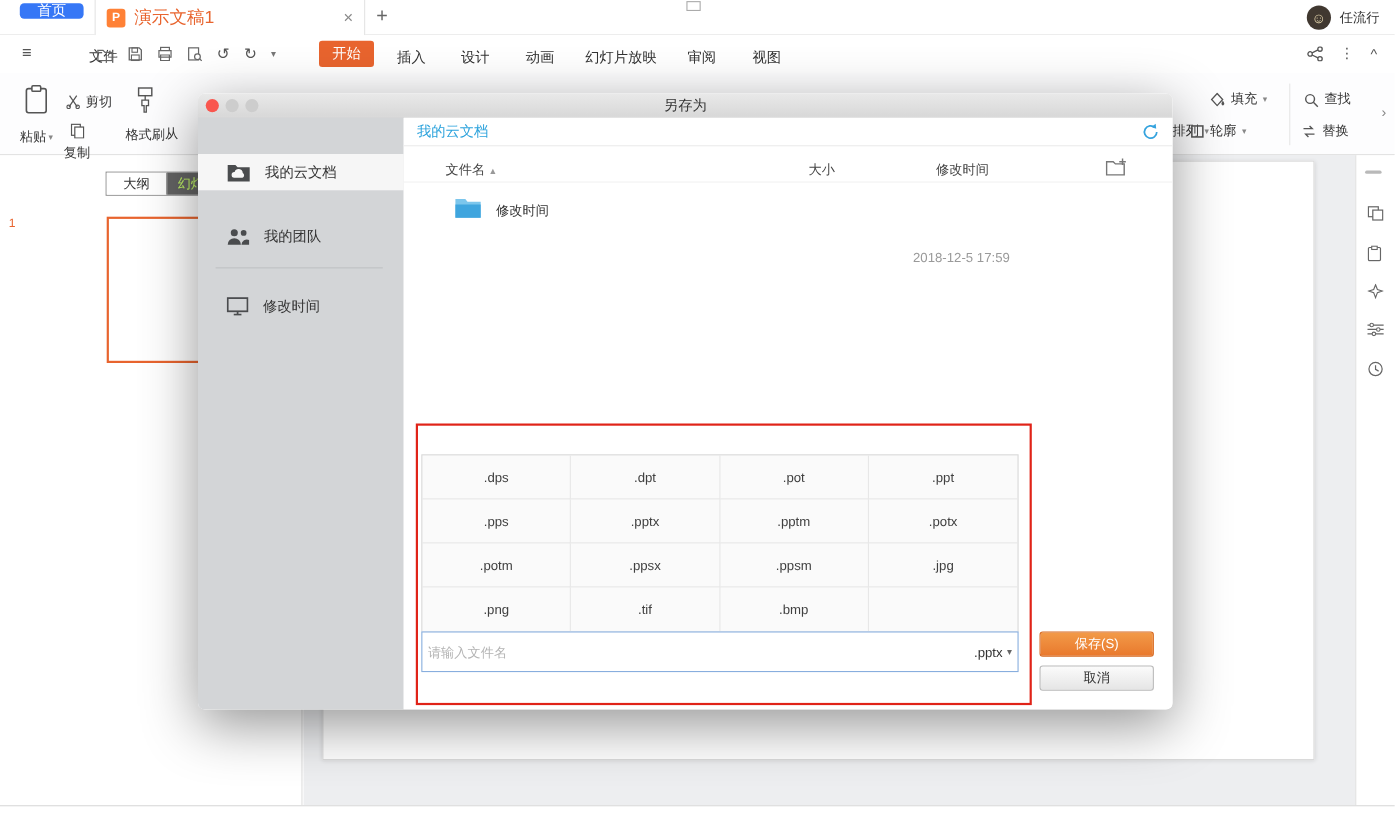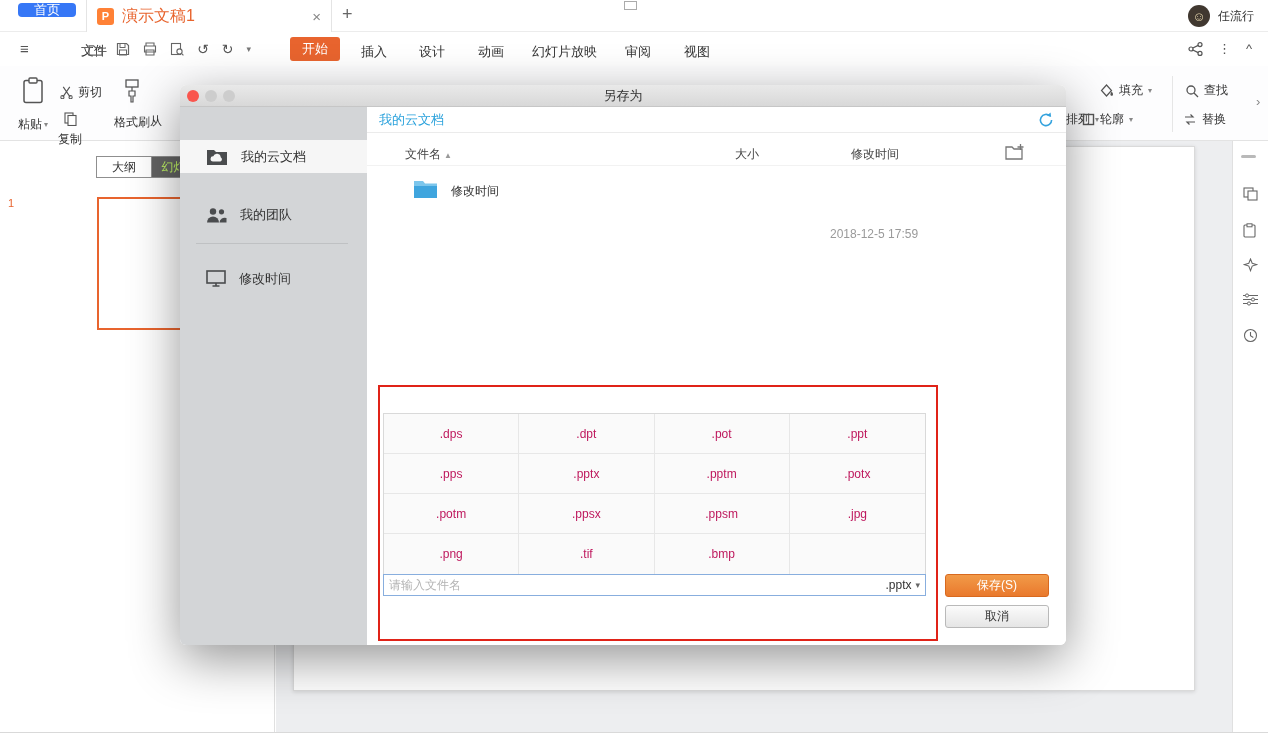--- a/index.html
+++ b/index.html
@@ -94,24 +94,24 @@
   .sort{font-size:8px;color:#999;margin-left:3px;}
   .col-size{position:absolute;left:368px;top:6px;}
   .col-mod{position:absolute;left:484px;top:6px;}
   .newfolder{position:absolute;left:638px;top:3px;cursor:pointer;}
   .file-row{position:absolute;left:0;top:62px;width:699px;height:40px;cursor:pointer;}
   .row-folder{position:absolute;left:46px;top:10px;}
   .row-name{position:absolute;left:84px;top:14px;font-size:12px;}
   .row-date{position:absolute;left:463px;top:14px;font-size:12px;color:#9a9a9a;margin-top:44px;}
   .redbox{position:absolute;left:11px;top:278px;width:560px;height:256px;border:2px solid #e02318;pointer-events:none;z-index:6;}
   .fmt-grid{position:absolute;left:16px;top:306px;width:543px;height:162px;display:grid;grid-template-columns:repeat(4,1fr);grid-template-rows:repeat(4,1fr);background:#fafafa;border:1px solid #d9d9d9;}
-  .fmt-cell{display:flex;align-items:center;justify-content:center;font-size:12px;color:#be185d;border-right:1px solid #e7e7e7;border-bottom:1px solid #e7e7e7;cursor:pointer;}
+  .fmt-cell{display:flex;align-items:center;justify-content:center;font-size:12px;color:#404040;border-right:1px solid #e7e7e7;border-bottom:1px solid #e7e7e7;cursor:pointer;}
   .fmt-cell:nth-child(4n){border-right:none;}
   .fmt-cell:nth-child(n+13){border-bottom:none;}
-  .fname-wrap{position:absolute;left:16px;top:467px;width:543px;height:22px;border:1px solid #88aede;background:#fff;display:flex;align-items:center;}
+  .fname-wrap{position:absolute;left:16px;top:467px;width:543px;height:37px;border:1px solid #88aede;background:#fff;display:flex;align-items:center;}
   .fname-input{flex:1;border:none;outline:none;font-size:12px;padding:0 5px;font-family:inherit;color:#333;height:100%;background:transparent;}
   .fname-input::placeholder{color:#b4b4b4;}
   .ext{font-size:12px;color:#333;padding:0 2px;cursor:pointer;}
   .ext-chev{font-size:9px;color:#666;padding:0 5px 0 2px;cursor:pointer;}
   .save-btn{position:absolute;left:578px;top:467px;width:104px;height:23px;background:linear-gradient(#f29a48,#e9792d);border:1px solid #d8691f;border-radius:3px;color:#fff;font-size:12px;display:flex;align-items:center;justify-content:center;cursor:pointer;}
   .cancel-btn{position:absolute;left:578px;top:498px;width:104px;height:23px;background:linear-gradient(#fbfbfb,#e5e5e5);border:1px solid #b9b9b9;border-radius:3px;color:#333;font-size:12px;display:flex;align-items:center;justify-content:center;cursor:pointer;}
 </style>
 </head>
 <body>
 

